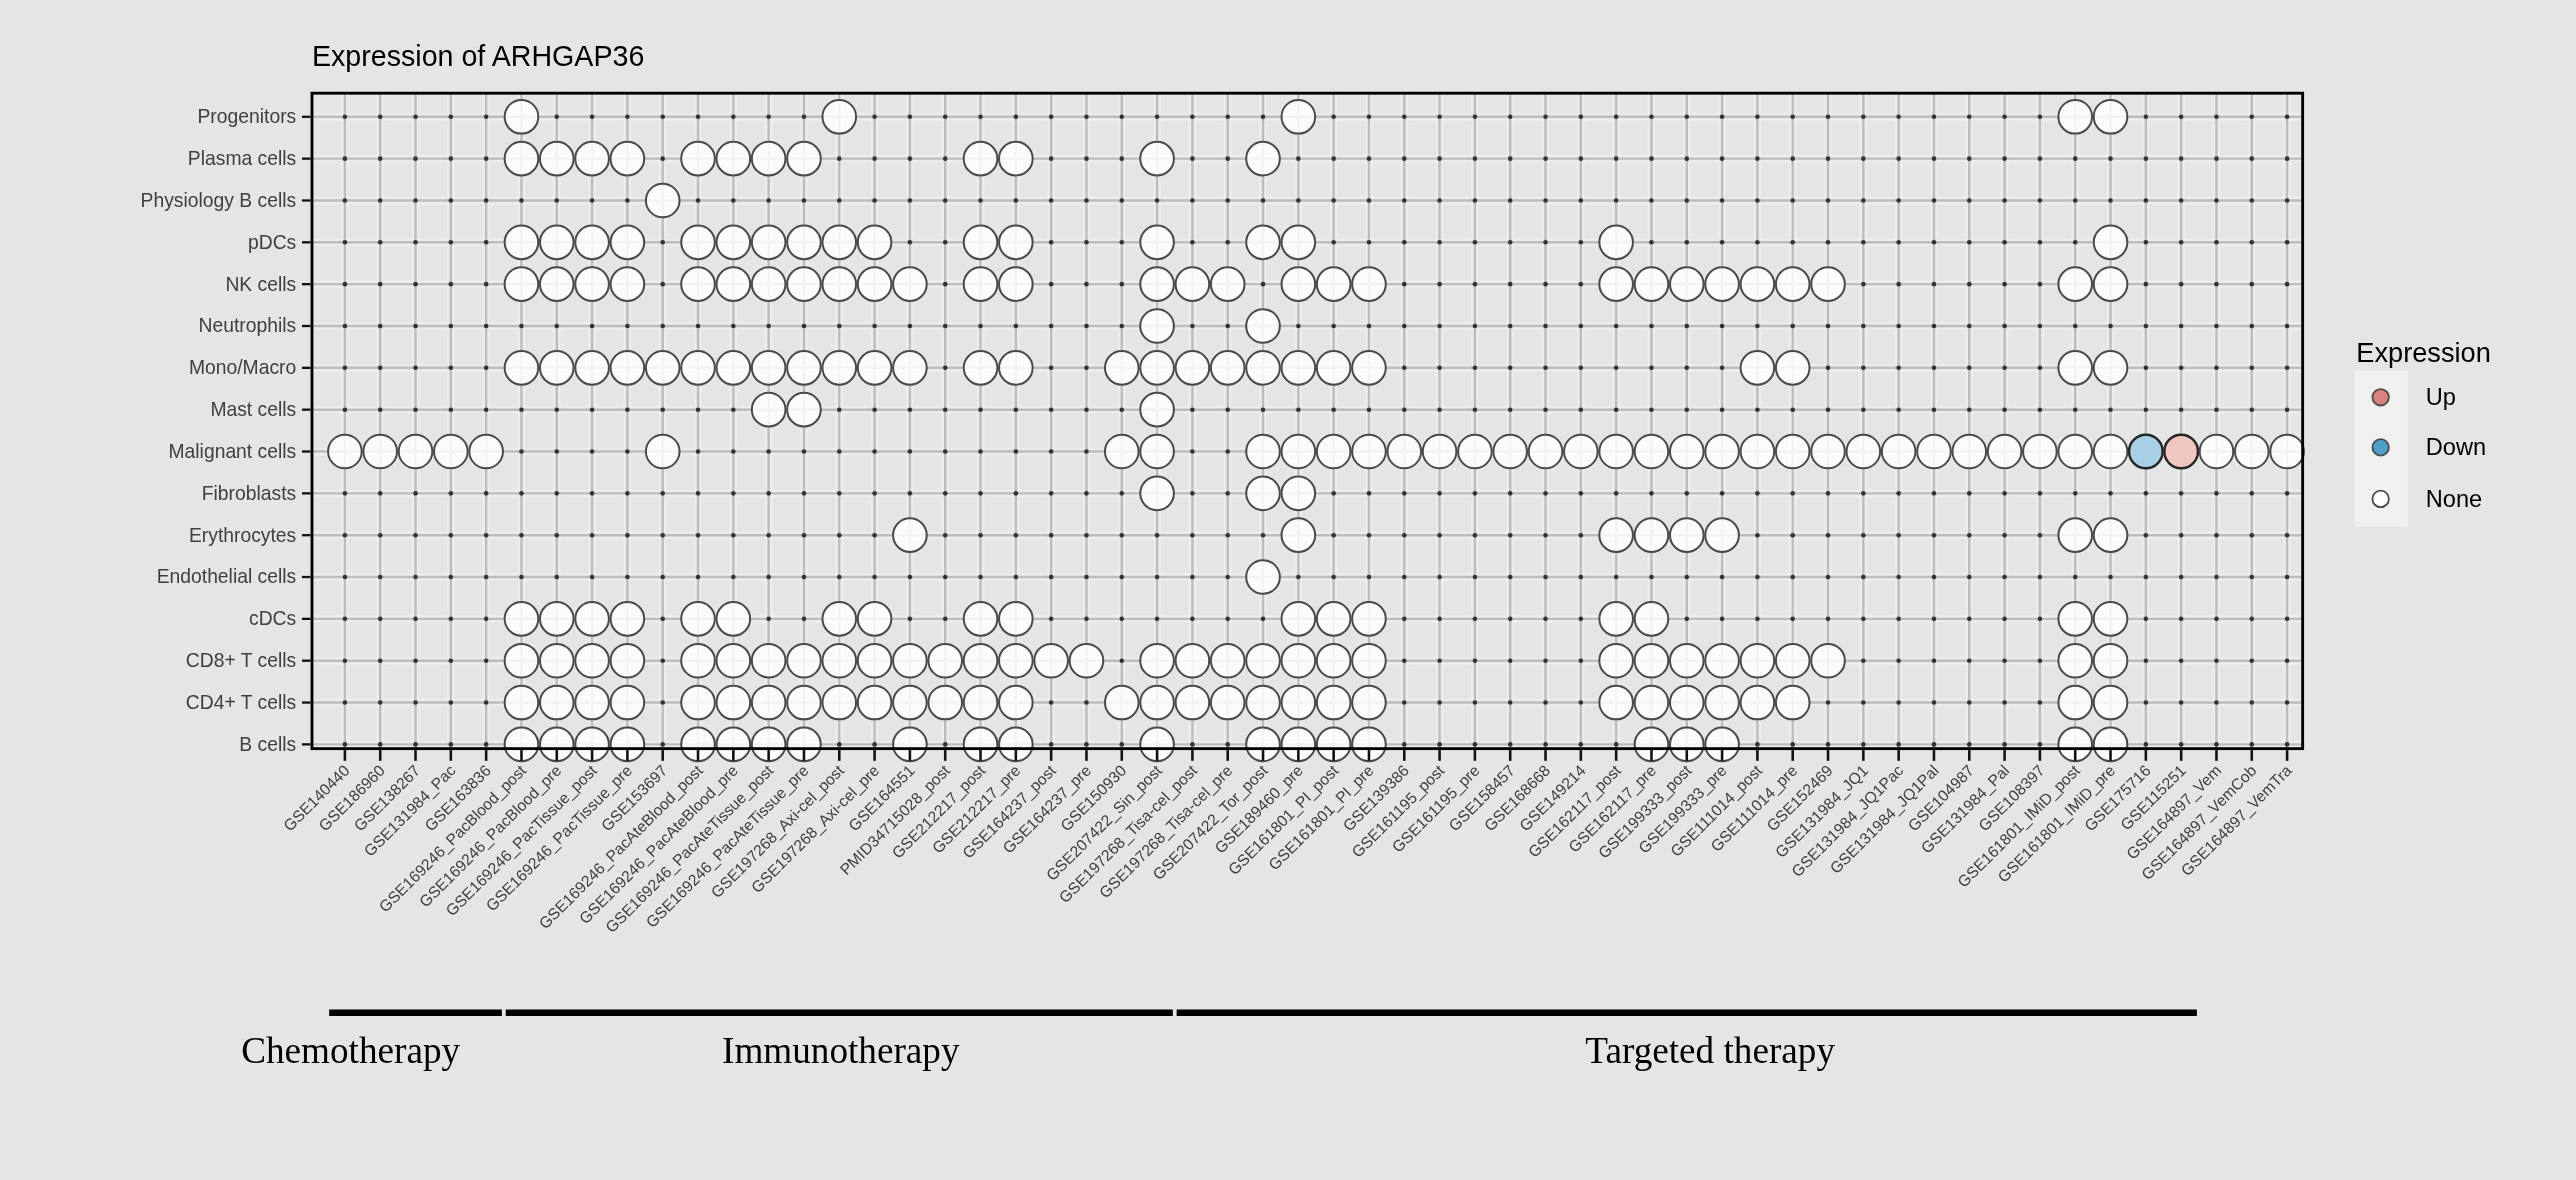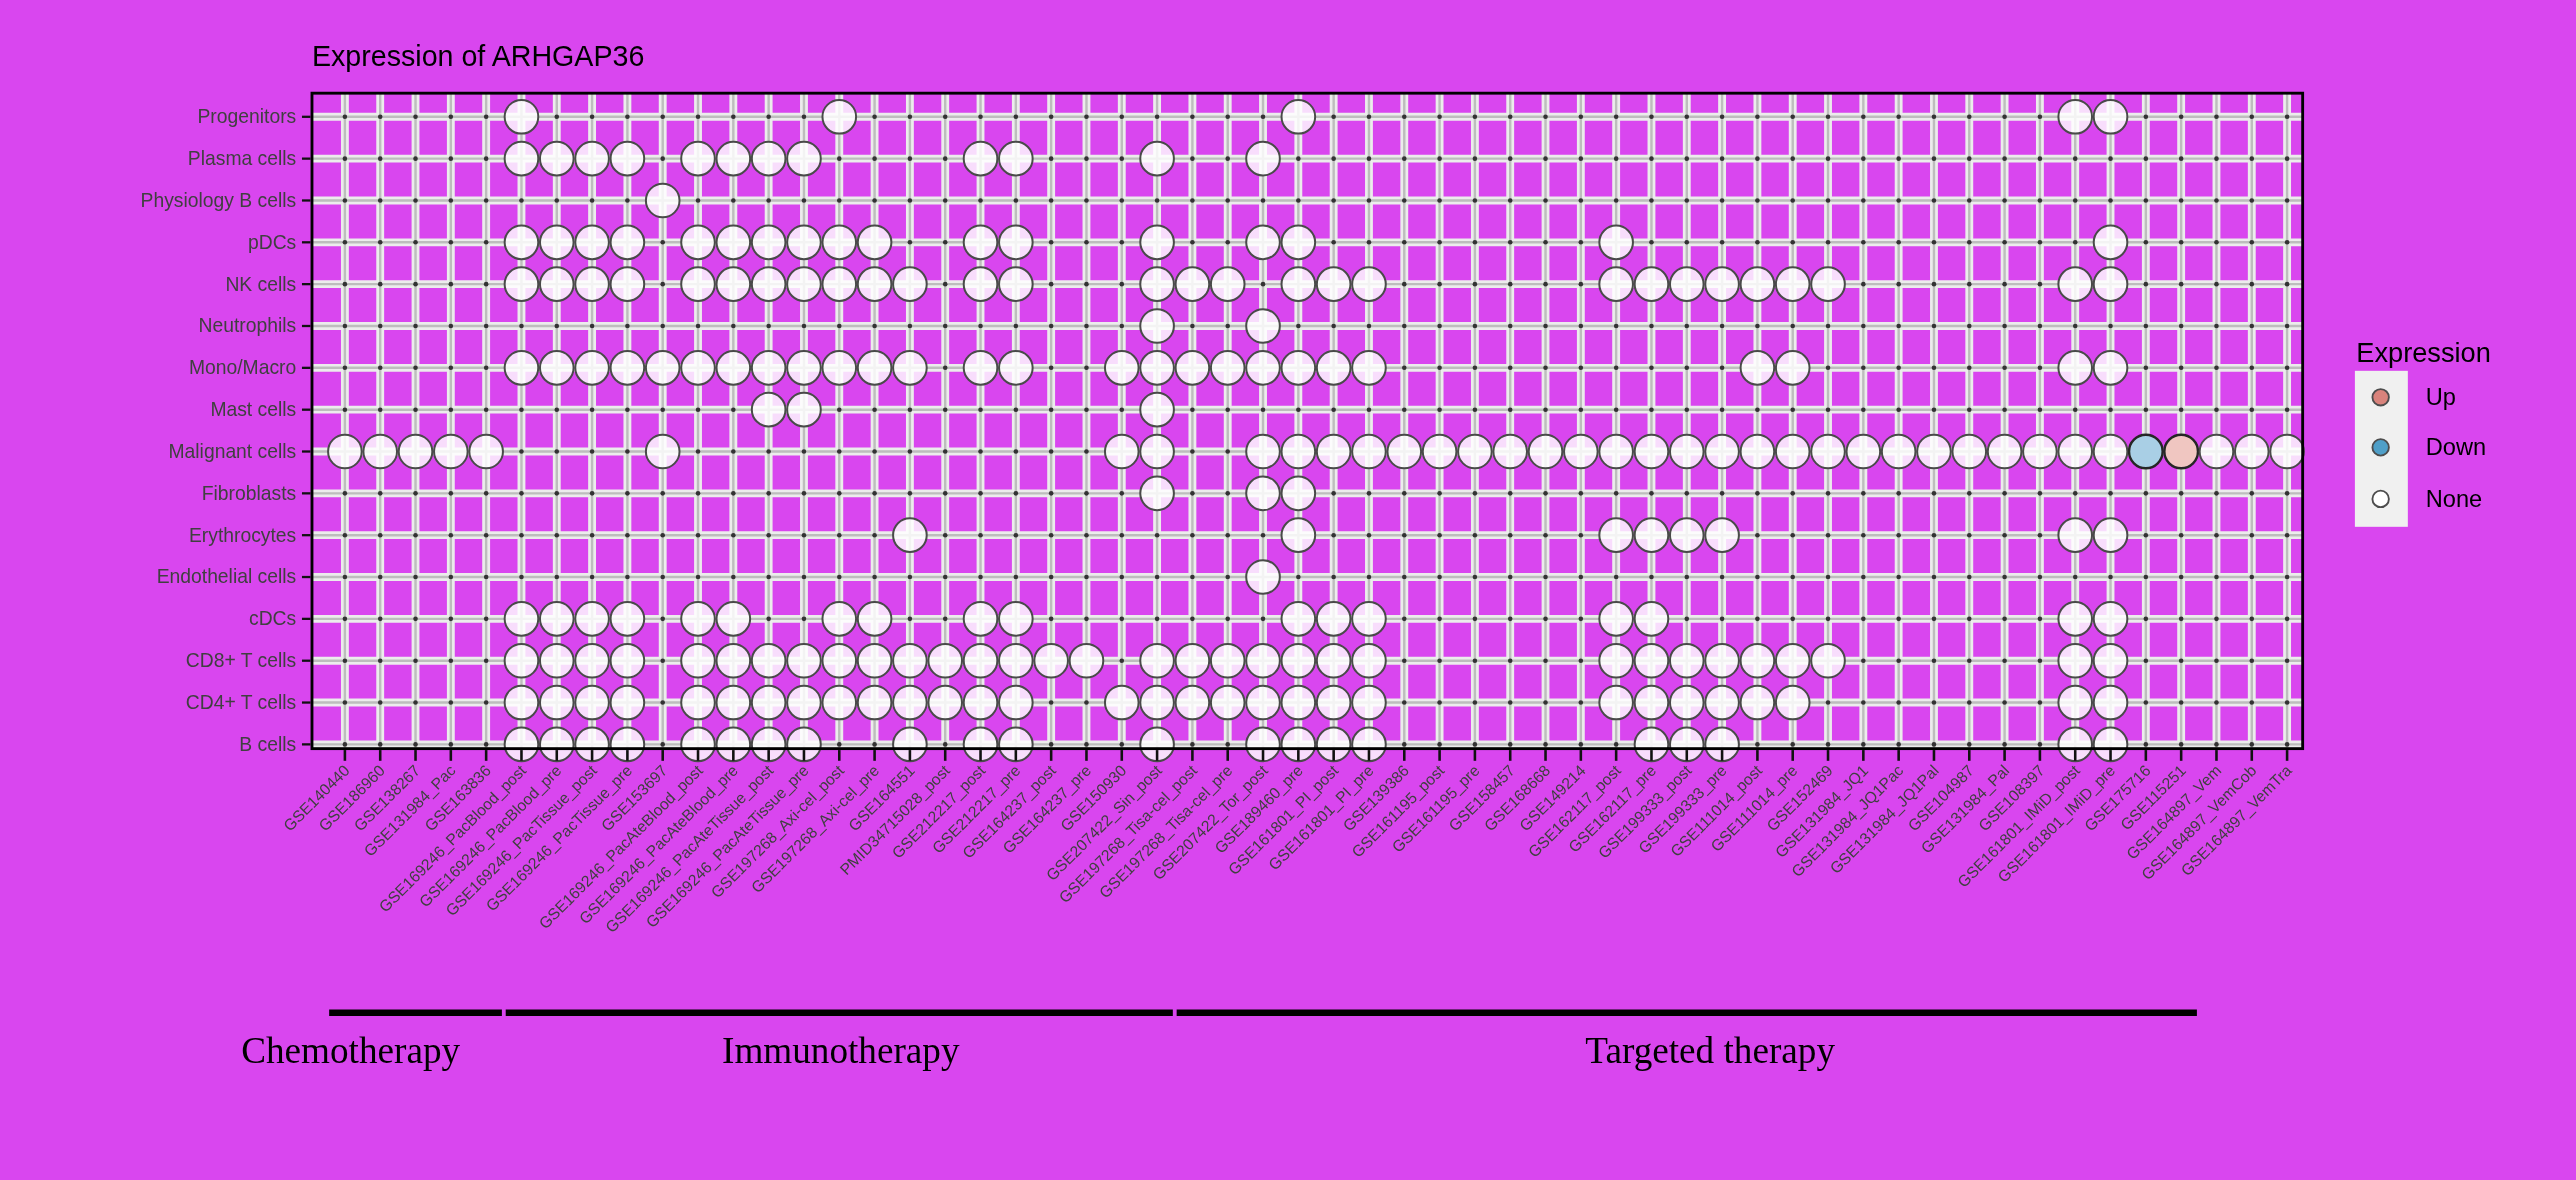--- a/index.html
+++ b/index.html
@@ -1,16 +1,16 @@
 <!DOCTYPE html>
 <html style="font-size:11.4px"><head>
 <meta charset="utf-8">
 <style>
   html,body{margin:0;padding:0;background:#ffffff;}
-  .figure{position:relative;width:2576px;height:1181px;background:#d946ef;overflow:hidden;
+  .figure{position:relative;width:2576px;height:1181px;background:#e5e5e5;overflow:hidden;
           font-family:"Liberation Sans", sans-serif;}
   svg text{user-select:none;}
 </style>
 </head>
 <body>
 
 <div class="figure">
   <svg id="chart" width="2576" height="1181" viewBox="0 0 3600 1650" xmlns="http://www.w3.org/2000/svg">
       <text x="436" y="92" font-size="40" text-anchor="start" fill="#000">Expression of ARHGAP36</text>
       <line x1="482" y1="130" x2="482" y2="1046" stroke="#ececec" stroke-width="11"></line>

